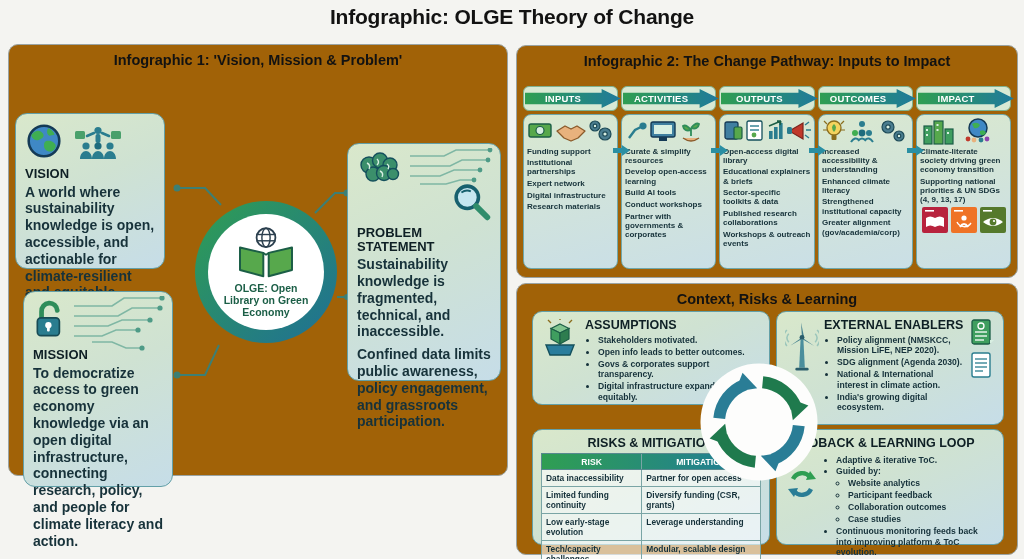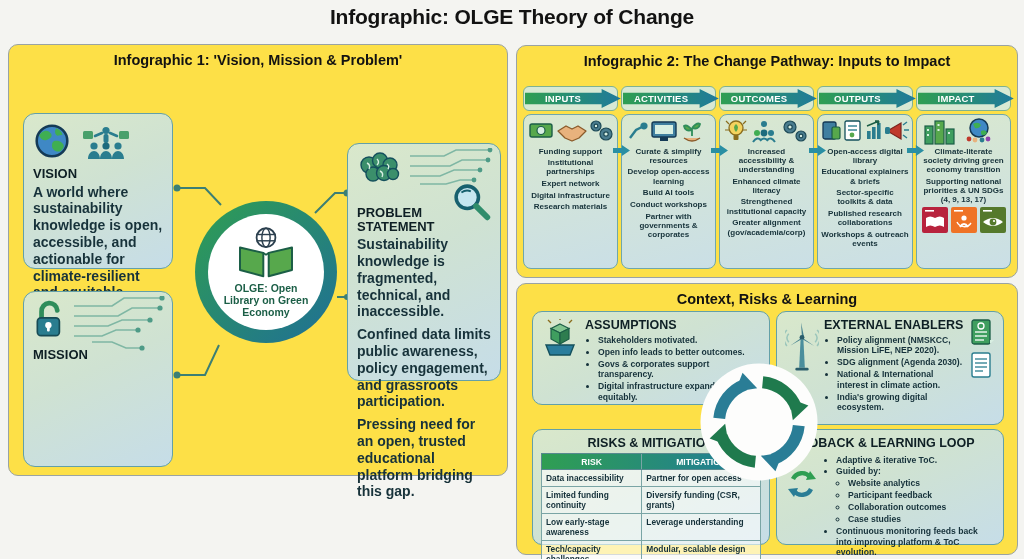--- a/index.html
+++ b/index.html
@@ -1,19 +1,19 @@
 <!DOCTYPE html>
 <html><head>
 <meta charset="utf-8">
 <style>
   html,body{margin:0;padding:0;}
   body{width:1024px;height:559px;background:#f4f4f1;font-family:"Liberation Sans",sans-serif;color:#16262c;overflow:hidden;}
   .stage{position:relative;width:1024px;height:559px;}
   .main-title{position:absolute;top:5px;left:0;width:100%;text-align:center;font-size:21px;font-weight:800;color:#121212;letter-spacing:-.2px;}
-  .panel{position:absolute;background:#fde047;border:1.5px solid #9aa3a3;border-radius:10px;}
+  .panel{position:absolute;background:#a16207;border:1.5px solid #9aa3a3;border-radius:10px;}
   #panel1{left:8px;top:44px;width:498px;height:430px;}
   #panel2{left:516px;top:45px;width:500px;height:231px;}
   #panel3{left:516px;top:283px;width:500px;height:270px;}
   .panel-title{position:absolute;top:7px;left:0;width:100%;text-align:center;font-size:14.5px;font-weight:800;color:#121212;}
   
   .gbox{position:absolute;background:linear-gradient(155deg,#d9e8cb 0%,#cfe2d2 45%,#c6dde8 100%);border:1.4px solid #63a0a8;border-radius:12px;padding:8px 9px;box-sizing:border-box;}
   .gbox h3{margin:2px 0 3px;font-size:13px;font-weight:800;color:#0e1f24;line-height:1.05;}
   .gbox p{margin:0 0 6px;font-size:14px;line-height:1.2;font-weight:600;color:#17323a;}
   
   .ring{position:absolute;left:186px;top:156px;width:142px;height:142px;border-radius:50%;background:linear-gradient(135deg,#2f9e52,#1f6f96);}
@@ -21,21 +21,21 @@
   .ring-label{font-size:10.5px;font-weight:800;color:#1b5e46;text-align:center;line-height:1.15;width:92px;}
   .connectors{position:absolute;inset:0;pointer-events:none;}
   .icon-row{display:flex;align-items:flex-end;gap:10px;margin-bottom:3px;}
   .deco{position:absolute;pointer-events:none;}
   
   .cols{position:absolute;left:6px;right:6px;top:40px;bottom:8px;display:flex;gap:3px;}
   .col{flex:1;display:flex;flex-direction:column;position:relative;}
   .col-head{height:25px;background:#d8e9d4;border:1px solid #7fb290;border-radius:6px;position:relative;box-sizing:border-box;}
   .head-arrow{position:absolute;left:1px;top:2px;height:19px;width:103%;background:linear-gradient(90deg,#2f9e52,#1f7a9c);clip-path:polygon(0 20%,80% 20%,80% 0,100% 50%,80% 100%,80% 80%,0 80%);}
   .head-label{position:absolute;left:0;top:0;width:84%;height:100%;display:flex;align-items:center;justify-content:center;color:#fff;font-size:9.5px;font-weight:800;letter-spacing:.2px;z-index:2;}
-  .col-body{margin-top:3px;flex:1;background:linear-gradient(165deg,#d9e8cf,#cadfe6);border:1px solid #6fa7ab;border-radius:8px;padding:2px 3px;text-align:center;font-size:8px;color:#16323a;box-sizing:border-box;}
+  .col-body{margin-top:3px;flex:1;background:linear-gradient(165deg,#d9e8cf,#cadfe6);border:1px solid #6fa7ab;border-radius:8px;padding:2px 3px;text-align:left;font-size:8px;color:#16323a;box-sizing:border-box;}
   .col-icons{height:26px;margin:1px 0 1px;}
   .item{margin:2.5px 0;line-height:1.15;font-weight:700;}
   .mid-arrow{position:absolute;top:99px;width:17px;height:11px;background:#2a8fa3;clip-path:polygon(0 28%,52% 28%,52% 0,100% 50%,52% 100%,52% 72%,0 72%);z-index:4;}
   .sdg-row{display:flex;gap:3px;justify-content:center;margin-top:3px;}
   .sdg{width:26px;height:26px;border-radius:2px;position:relative;}
   .sdg svg{position:absolute;left:0;top:0;}
   
   .q{position:absolute;background:linear-gradient(155deg,#d9e8cb 0%,#cfe2d2 45%,#c6dde8 100%);border:1.4px solid #63a0a8;border-radius:10px;box-sizing:border-box;padding:6px 8px;}
   .q h4{margin:0 0 3px;font-size:12.5px;font-weight:800;color:#0e1f24;}
   .q ul{margin:0;padding-left:13px;font-size:8.6px;line-height:1.22;font-weight:600;color:#15313a;}
@@ -71,21 +71,21 @@
         <polyline points="328,252 338,252"></polyline>
       </g>
       <g fill="#3c7f74">
         <circle cx="168" cy="143" r="3.5"></circle>
           <circle cx="168" cy="330" r="3.5"></circle>
         <circle cx="338" cy="148" r="3.5"></circle>
           <circle cx="338" cy="252" r="3"></circle>
       </g>
     </svg>
 
-    <div class="gbox" style="left:14px;top:68px;width:150px;height:156px;">
+    <div class="gbox" style="left:6px;top:68px;width:150px;height:156px;">
       <div class="icon-row">
         <span>
           <svg width="38" height="38" viewBox="0 0 36 36">
               <circle cx="18" cy="18" r="14.5" fill="#3f88c5" stroke="#143a56" stroke-width="2.4"></circle>
               <path d="M8 10c4-3 7-2 9 1 2 3-1 5-4 6s-6-1-7-4c0 0 0-1 2-3z" fill="#3fae52"></path>
               <path d="M20 18c4-1 8 1 9 4 .6 2-2 6-5 6-4 0-6-3-6-5s0-4 2-5z" fill="#3fae52"></path>
               <path d="M22 6c3 1 5 3 6 6l-5 1c-2-1-3-4-1-7z" fill="#3fae52"></path>
             </svg>
         </span>
         <span>
@@ -99,21 +99,21 @@
               <circle cx="25" cy="22" r="3.6" fill="#1d6b7d"></circle>
               <circle cx="37" cy="22" r="3.6" fill="#2a7d8f"></circle>
               <path d="M7 35c0-5 3-8 6-8s6 3 6 8zM19 35c0-5 3-8 6-8s6 3 6 8zM31 35c0-5 3-8 6-8s6 3 6 8z" fill="#2a7d8f"></path>
             </svg>
         </span>
       </div>
       <h3>VISION</h3>
       <p>A world where sustainability knowledge is open, accessible, and actionable for climate-resilient and equitable development.</p>
     </div>
 
-    <div class="gbox" style="left:14px;top:246px;width:150px;height:176px;">
+    <div class="gbox" style="left:14px;top:246px;width:150px;height:196px;">
       <svg class="deco" style="right:4px;top:4px;" width="96" height="56" viewBox="0 0 96 56">
           <g stroke="#7fb7a4" stroke-width="1.6" fill="none">
             <polyline points="2,10 40,10 52,2 90,2"></polyline>
             <polyline points="2,20 46,20 60,12 88,12"></polyline>
             <polyline points="2,30 36,30 50,24 78,24"></polyline>
             <polyline points="2,40 30,40 44,34 66,34"></polyline>
             <polyline points="20,46 40,46 54,52 70,52"></polyline>
           </g>
           <g fill="#4e9b87">
             <circle cx="90" cy="2" r="2.6"></circle>
@@ -125,20 +125,21 @@
         </svg>
       <span>
         <svg width="36" height="42" viewBox="0 0 34 40">
             <path d="M8 18 V11 a7.5 7.5 0 0 1 15 -1" fill="none" stroke="#2f8d5a" stroke-width="4.5" stroke-linecap="round"></path>
             <rect x="4" y="17" width="21" height="17" rx="3.5" fill="#2a7d8f" stroke="#174b55" stroke-width="1.6"></rect>
             <circle cx="14.5" cy="24" r="3" fill="#fff"></circle>
             <rect x="13.2" y="25" width="2.6" height="5" rx="1" fill="#fff"></rect>
           </svg>
       </span>
       <h3>MISSION</h3>
+      <p>To democratize access to green economy knowledge via an open digital infrastructure, connecting research, policy, and people for climate literacy and action.</p>
     </div>
 
     <div class="gbox" style="left:338px;top:98px;width:154px;height:238px;">
       <svg class="deco" style="right:4px;top:4px;" width="86" height="40" viewBox="0 0 86 40">
           <g stroke="#7fb7a4" stroke-width="1.5" fill="none">
             <polyline points="0,8 34,8 46,2 80,2"></polyline>
             <polyline points="0,18 40,18 52,12 78,12"></polyline>
             <polyline points="0,28 30,28 44,22 70,22"></polyline>
             <polyline points="10,36 36,36 50,32 64,32"></polyline>
           </g>
@@ -164,24 +165,23 @@
             </g>
           </svg>
       </span>
       <span class="deco" style="right:8px;top:38px;">
         <svg width="40" height="40" viewBox="0 0 34 34">
             <circle cx="13" cy="13" r="9.5" fill="#c5e6f0" stroke="#17606e" stroke-width="3"></circle>
             <path d="M8 9 q4 -3 8 -1" stroke="#17606e" stroke-width="1.6" fill="none"></path>
             <line x1="20.5" y1="20.5" x2="30" y2="30" stroke="#2f8d6b" stroke-width="5" stroke-linecap="round"></line>
           </svg>
       </span>
-      <h3 style="margin-top:14px;width:90px;">PROBLEM STATEMENT</h3>
+      <h3 style="margin-top:34px;width:90px;">PROBLEM STATEMENT</h3>
       <p>Sustainability knowledge is fragmented, technical, and inaccessible.</p>
       <p>Confined data limits public awareness, policy engagement, and grassroots participation.</p>
-      <p>Pressing need for an open, trusted educational platform bridging this gap.</p>
     </div>
 
     <div class="ring">
       <div class="ring-inner">
         <span>
           <svg width="72" height="52" viewBox="0 0 80 58">
               <circle cx="40" cy="13" r="10.5" fill="#fff" stroke="#2b3f4e" stroke-width="2"></circle>
               <ellipse cx="40" cy="13" rx="4.6" ry="10.5" fill="none" stroke="#2b3f4e" stroke-width="1.6"></ellipse>
               <line x1="29.5" y1="9.5" x2="50.5" y2="9.5" stroke="#2b3f4e" stroke-width="1.6"></line>
               <line x1="29.5" y1="16.5" x2="50.5" y2="16.5" stroke="#2b3f4e" stroke-width="1.6"></line>
@@ -258,20 +258,59 @@
           <div class="item">Develop open-access learning</div>
           <div class="item">Build AI tools</div>
           <div class="item">Conduct workshops</div>
           <div class="item">Partner with governments &amp; corporates</div>
         </div>
       </div>
 
       <div class="col">
         <div class="col-head">
             <div class="head-arrow"></div>
+            <div class="head-label">OUTPUTS</div>
+          </div>
+        <div class="col-body">
+          <div class="col-icons">
+            <svg width="88" height="26" viewBox="0 0 88 26">
+                <g>
+                  <rect x="2" y="4" width="13" height="17" rx="2" fill="#3f7fa0" stroke="#143a56" stroke-width="1.3"></rect>
+                  <rect x="11" y="9" width="8" height="12" rx="1.5" fill="#57a84c" stroke="#1b5e46" stroke-width="1.2"></rect>
+                </g>
+                <g>
+                  <rect x="24" y="3" width="15" height="19" rx="1.5" fill="#fff" stroke="#14505c" stroke-width="1.3"></rect>
+                  <line x1="27" y1="8" x2="36" y2="8" stroke="#2a7d8f" stroke-width="1.4"></line>
+                  <line x1="27" y1="12" x2="36" y2="12" stroke="#2a7d8f" stroke-width="1.4"></line>
+                  <circle cx="31" cy="17" r="2.4" fill="#57a84c"></circle>
+                </g>
+                <g>
+                  <rect x="46" y="13" width="3.6" height="8" fill="#2a7d8f"></rect>
+                  <rect x="51" y="9" width="3.6" height="12" fill="#2a7d8f"></rect>
+                  <rect x="56" y="5" width="3.6" height="16" fill="#2a7d8f"></rect>
+                  <path d="M46 8 l12 -5 m0 0 l-4 0 m4 0 l-1 4" stroke="#1b5e46" stroke-width="1.4" fill="none"></path>
+                </g>
+                <g>
+                  <path d="M68 12 l12 -7 v16 l-12 -7 z" fill="#c0392b" stroke="#7b241c" stroke-width="1.2"></path>
+                  <rect x="64" y="9" width="5" height="7" rx="1.5" fill="#2a7d8f"></rect>
+                  <path d="M82 7 l4 -3 M83 12 h5 M82 17 l4 3" stroke="#2a7d8f" stroke-width="1.4"></path>
+                </g>
+              </svg>
+          </div>
+          <div class="item">Open-access digital library</div>
+          <div class="item">Educational explainers &amp; briefs</div>
+          <div class="item">Sector-specific toolkits &amp; data</div>
+          <div class="item">Published research collaborations</div>
+          <div class="item">Workshops &amp; outreach events</div>
+        </div>
+      </div>
+
+      <div class="col">
+        <div class="col-head">
+            <div class="head-arrow"></div>
             <div class="head-label">OUTCOMES</div>
           </div>
         <div class="col-body">
           <div class="col-icons">
             <svg width="86" height="26" viewBox="0 0 86 26">
                 <g>
                   <circle cx="12" cy="10" r="7" fill="#f4d35e" stroke="#8a6d1d" stroke-width="1.3"></circle>
                   <path d="M12 14 q-4 -5 0 -8 q4 3 0 8" fill="#57a84c"></path>
                   <rect x="9.5" y="17" width="5" height="5" rx="1" fill="#8a6d1d"></rect>
                   <path d="M2 3 l3 3 M22 3 l-3 3 M1 12 h4 M19 12 h4" stroke="#8a6d1d" stroke-width="1.2"></path>
@@ -288,59 +327,20 @@
                   <circle cx="77" cy="18" r="5"></circle>
                   <circle cx="66" cy="9" r="2.2" fill="#d8efe2"></circle>
                   <circle cx="77" cy="18" r="1.8" fill="#d8efe2"></circle>
                 </g>
               </svg>
           </div>
           <div class="item">Increased accessibility &amp; understanding</div>
           <div class="item">Enhanced climate literacy</div>
           <div class="item">Strengthened institutional capacity</div>
           <div class="item">Greater alignment (gov/academia/corp)</div>
-        </div>
-      </div>
-
-      <div class="col">
-        <div class="col-head">
-            <div class="head-arrow"></div>
-            <div class="head-label">OUTPUTS</div>
-          </div>
-        <div class="col-body">
-          <div class="col-icons">
-            <svg width="88" height="26" viewBox="0 0 88 26">
-                <g>
-                  <rect x="2" y="4" width="13" height="17" rx="2" fill="#3f7fa0" stroke="#143a56" stroke-width="1.3"></rect>
-                  <rect x="11" y="9" width="8" height="12" rx="1.5" fill="#57a84c" stroke="#1b5e46" stroke-width="1.2"></rect>
-                </g>
-                <g>
-                  <rect x="24" y="3" width="15" height="19" rx="1.5" fill="#fff" stroke="#14505c" stroke-width="1.3"></rect>
-                  <line x1="27" y1="8" x2="36" y2="8" stroke="#2a7d8f" stroke-width="1.4"></line>
-                  <line x1="27" y1="12" x2="36" y2="12" stroke="#2a7d8f" stroke-width="1.4"></line>
-                  <circle cx="31" cy="17" r="2.4" fill="#57a84c"></circle>
-                </g>
-                <g>
-                  <rect x="46" y="13" width="3.6" height="8" fill="#2a7d8f"></rect>
-                  <rect x="51" y="9" width="3.6" height="12" fill="#2a7d8f"></rect>
-                  <rect x="56" y="5" width="3.6" height="16" fill="#2a7d8f"></rect>
-                  <path d="M46 8 l12 -5 m0 0 l-4 0 m4 0 l-1 4" stroke="#1b5e46" stroke-width="1.4" fill="none"></path>
-                </g>
-                <g>
-                  <path d="M68 12 l12 -7 v16 l-12 -7 z" fill="#c0392b" stroke="#7b241c" stroke-width="1.2"></path>
-                  <rect x="64" y="9" width="5" height="7" rx="1.5" fill="#2a7d8f"></rect>
-                  <path d="M82 7 l4 -3 M83 12 h5 M82 17 l4 3" stroke="#2a7d8f" stroke-width="1.4"></path>
-                </g>
-              </svg>
-          </div>
-          <div class="item">Open-access digital library</div>
-          <div class="item">Educational explainers &amp; briefs</div>
-          <div class="item">Sector-specific toolkits &amp; data</div>
-          <div class="item">Published research collaborations</div>
-          <div class="item">Workshops &amp; outreach events</div>
         </div>
       </div>
 
       <div class="col">
         <div class="col-head">
             <div class="head-arrow"></div>
             <div class="head-label">IMPACT</div>
           </div>
         <div class="col-body">
           <div class="col-icons">
@@ -474,21 +474,21 @@
       </div>
       <div class="rt-row">
           <span class="c1">Data inaccessibility</span>
           <span class="c2">Partner for open access</span>
         </div>
       <div class="rt-row">
           <span class="c1">Limited funding continuity</span>
           <span class="c2">Diversify funding (CSR, grants)</span>
         </div>
       <div class="rt-row">
-          <span class="c1">Low early-stage awareness</span>
+          <span class="c1">Low early-stage evolution</span>
           <span class="c2">Leverage understanding</span>
         </div>
       <div class="rt-row">
           <span class="c1">Tech/capacity challenges</span>
           <span class="c2">Modular, scalable design</span>
         </div>
     </div>
 
     <div class="q" id="feedback">
       <h4>FEEDBACK &amp; LEARNING LOOP</h4>

